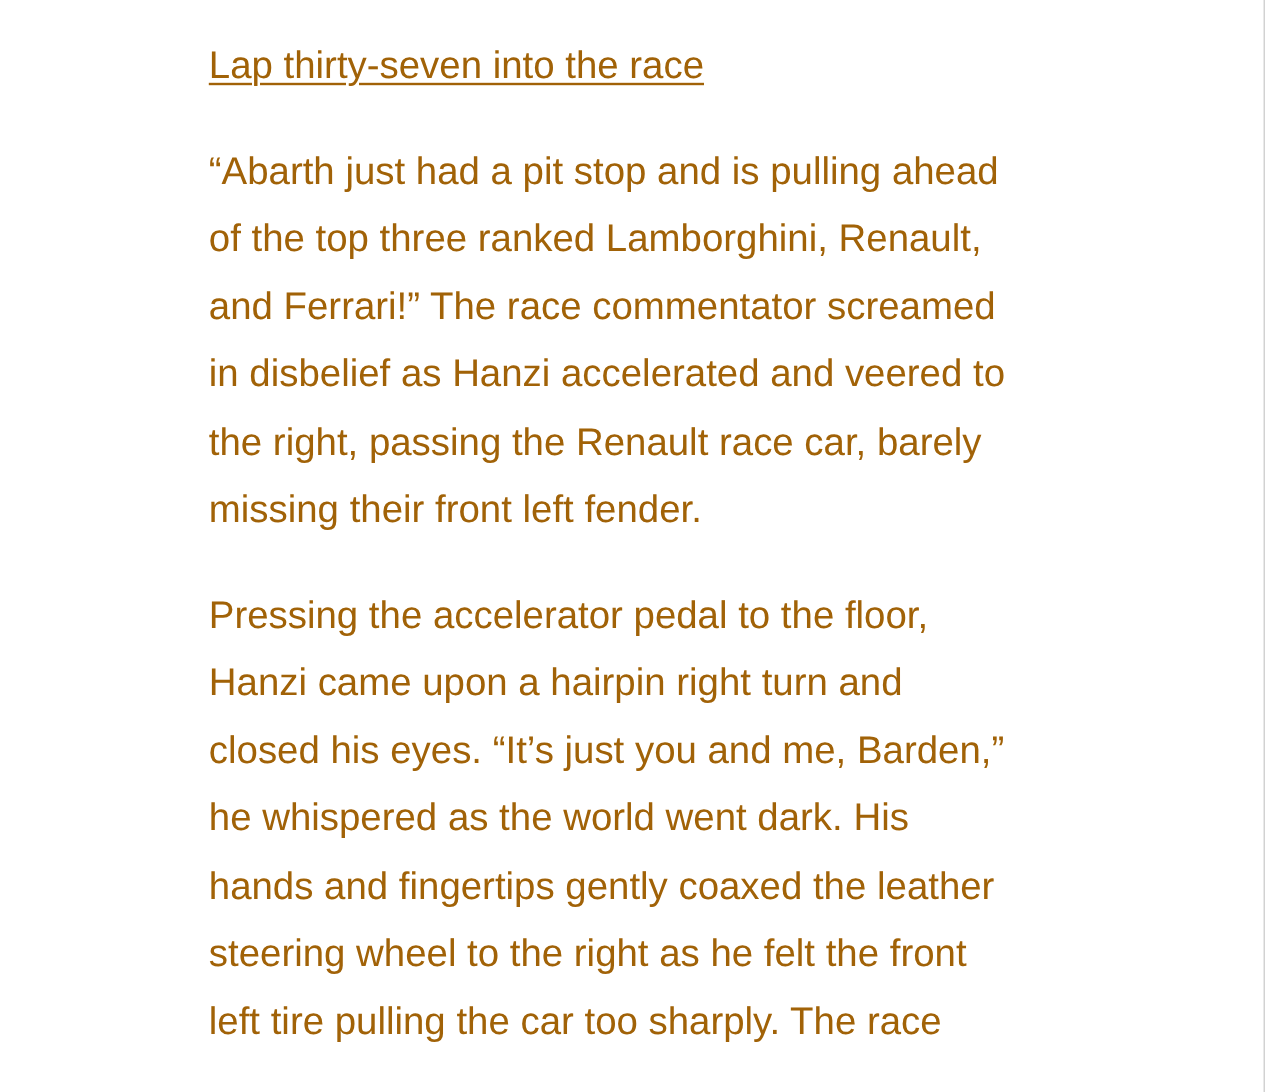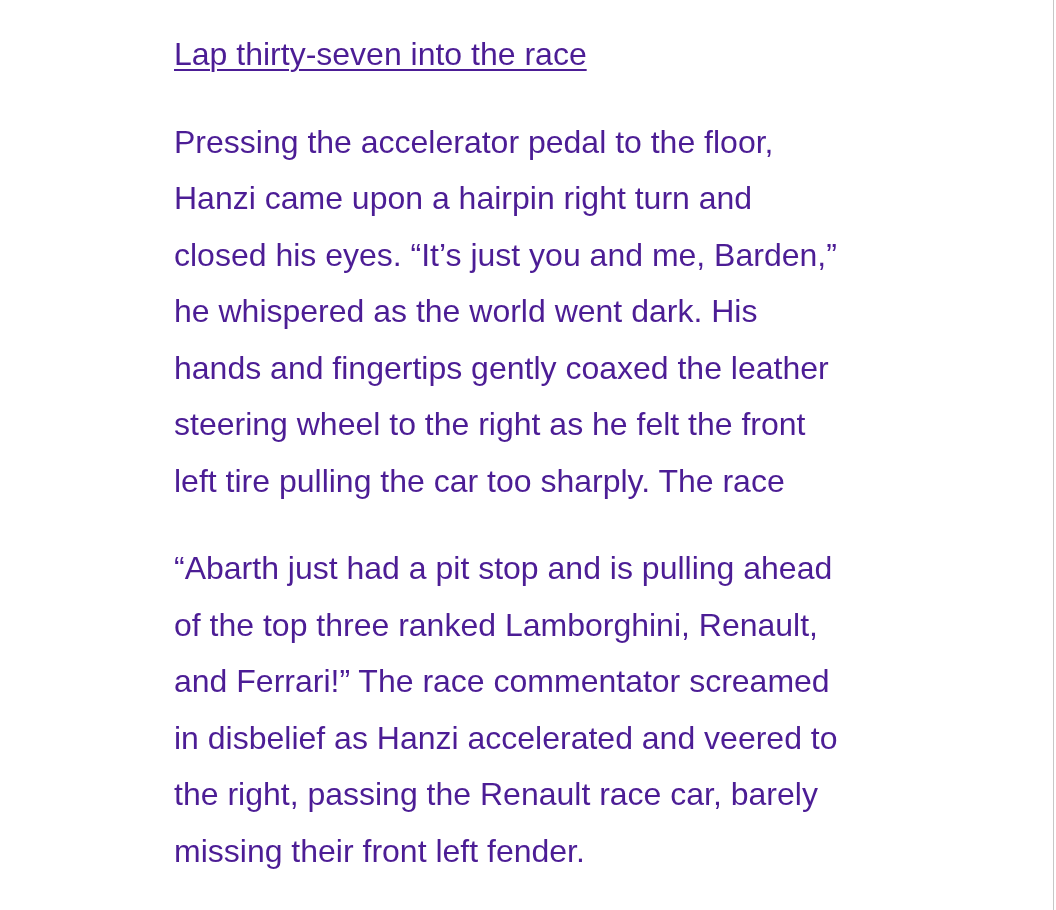--- a/index.html
+++ b/index.html
@@ -16,21 +16,21 @@
     font-family: "Liberation Sans", sans-serif;
     color: #000000;
   }
   .content {
     position: absolute;
     left: 174px;
     top: 26px;
     width: 800px;
     font-size: 32px;
     line-height: 56.5px;
-    color: #4c1d95;
+    color: #a16207;
   }
   .doc-heading {
     margin: 0 0 31px 0;
     font-weight: normal;
     font-size: 32px;
     line-height: 56.5px;
     text-decoration: underline;
     text-decoration-thickness: 2px;
     text-underline-offset: 4px;
     white-space: pre;
@@ -47,28 +47,28 @@
     height: 910px;
     background: #c7c7c7;
   }
 </style>
 </head>
 <body>
 
 <div class="screen">
   <div class="content">
     <h1 class="doc-heading">Lap thirty-seven into the race</h1>
+    <div class="doc-paragraph">“Abarth just had a pit stop and is pulling ahead
+of the top three ranked Lamborghini, Renault,
+and Ferrari!” The race commentator screamed
+in disbelief as Hanzi accelerated and veered to
+the right, passing the Renault race car, barely
+missing their front left fender.</div>
     <div class="doc-paragraph">Pressing the accelerator pedal to the floor,
 Hanzi came upon a hairpin right turn and
 closed his eyes. “It’s just you and me, Barden,”
 he whispered as the world went dark. His
 hands and fingertips gently coaxed the leather
 steering wheel to the right as he felt the front
 left tire pulling the car too sharply. The race</div>
-    <div class="doc-paragraph">“Abarth just had a pit stop and is pulling ahead
-of the top three ranked Lamborghini, Renault,
-and Ferrari!” The race commentator screamed
-in disbelief as Hanzi accelerated and veered to
-the right, passing the Renault race car, barely
-missing their front left fender.</div>
   </div>
   <div class="edge-line"></div>
 </div>
 
 </body></html>

